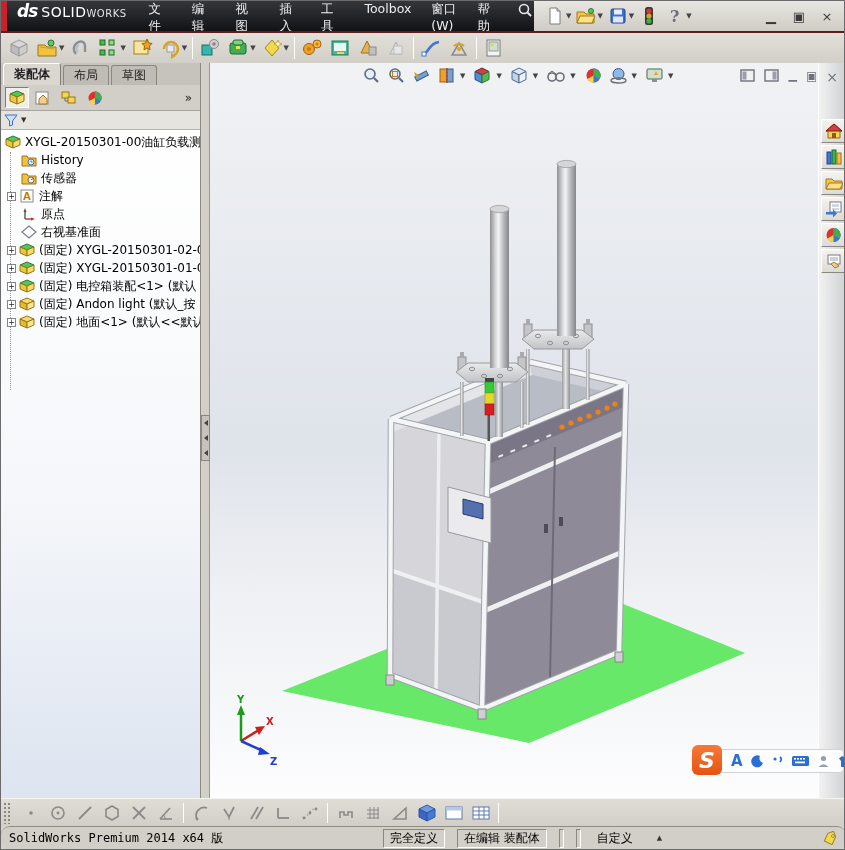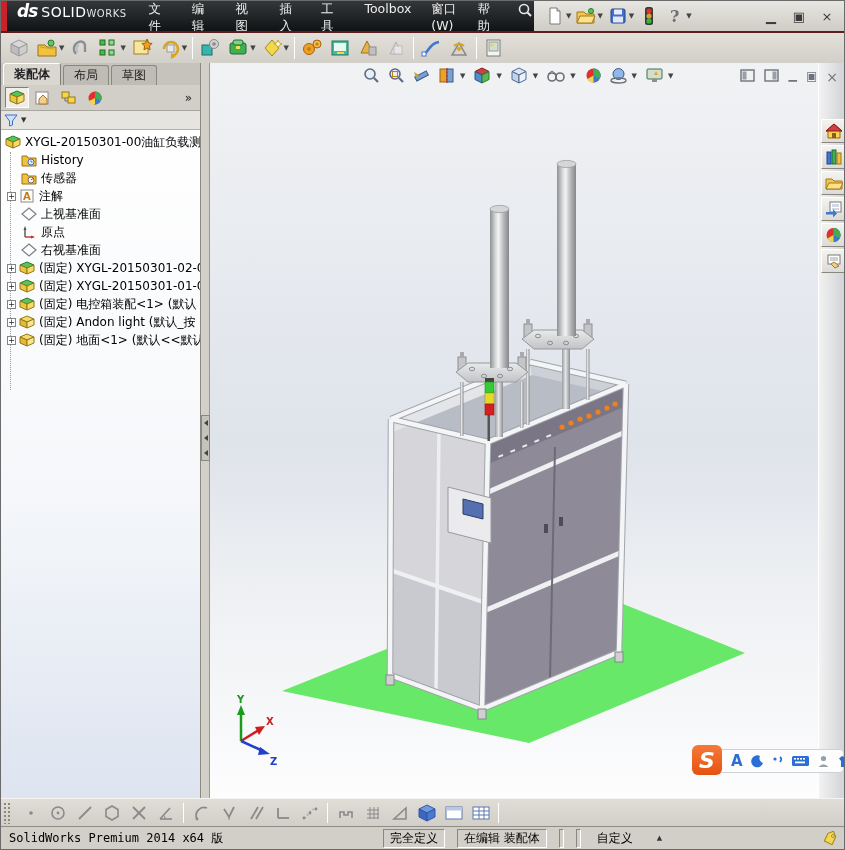--- a/index.html
+++ b/index.html
@@ -80,21 +80,21 @@
 
   
   .bottom-toolbar { position:absolute; left:0; top:797px; width:845px; height:28px; background:linear-gradient(180deg,#e0ddd6,#d2cfc8);
     border-top:1px solid #f5f4f1; display:flex; align-items:center; }
   .drag-dots { width:8px; height:22px; margin:0 6px 0 2px; background-image:radial-gradient(#8b8880 1px, transparent 1.2px); background-size:4px 4px; }
   .sico { width:27px; height:24px; display:flex; align-items:center; justify-content:center; }
   .bsep { width:1px; height:20px; background:#9a978f; border-right:1px solid #fff; margin:0 4px; }
 
   
   .statusbar { position:absolute; left:0; top:825px; width:845px; height:23px; background:#d2cfc8; border-top:1px solid #8f8c84;
-    display:flex; align-items:center; font-size:12px; color:#000; }
+    display:flex; align-items:center; font-size:12px; color:#000;border-radius:9px; }
   .sb-left { font-family:"DejaVu Sans Mono","Liberation Mono",monospace; font-size:12px; padding-left:8px; flex:none; }
   .sb-cell { height:19px; display:flex; align-items:center; justify-content:center; padding:0 6px;
     border:1px solid; border-color:#8a877f #fff #fff #8a877f; margin-left:12px; white-space:nowrap; }
   .sb-thin { width:5px; padding:0; }
   .sb-custom { border:none; margin-left:16px; display:flex; align-items:center; gap:24px; }
   .sb-arrow { font-size:7px; color:#333; }
   .sb-tag { margin-left:auto; margin-right:8px; }
   svg { display:block; }
 </style>
 </head>
@@ -375,28 +375,20 @@
         </div>
         <div class="trow ind3">
           <span class="exp">+</span>
           <span class="tico">
               <svg width="16" height="14">
                 <rect x="2" y="1" width="12" height="12" fill="#fff" stroke="#8a8a8a"></rect>
                 <text x="4" y="11" font-size="10" font-weight="bold" fill="#c87c12">A</text>
               </svg>
             </span>
           <span class="tlabel">注解</span>
-        </div>
-        <div class="trow ind2">
-          <span class="tico">
-              <svg width="16" height="14">
-                <polygon points="8,1 15,7 8,13 1,7" fill="none" stroke="#7a8088" stroke-width="1.2"></polygon>
-              </svg>
-            </span>
-          <span class="tlabel">上视基准面</span>
         </div>
         <div class="trow ind2">
           <span class="tico">
               <svg width="16" height="14">
                 <line x1="4" y1="12" x2="4" y2="3" stroke="#555" stroke-width="1.4"></line>
                 <polygon points="4,1 2.5,5 5.5,5" fill="#555"></polygon>
                 <line x1="4" y1="12" x2="12" y2="12" stroke="#c03030" stroke-width="1.4"></line>
                 <polygon points="14,12 10,10.5 10,13.5" fill="#c03030"></polygon>
               </svg>
             </span>

